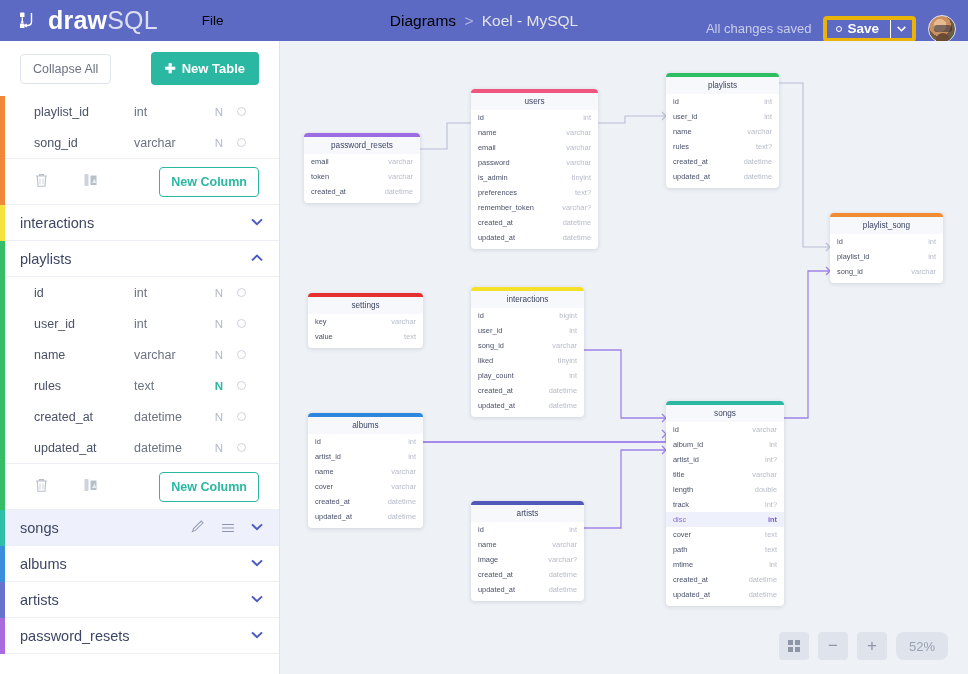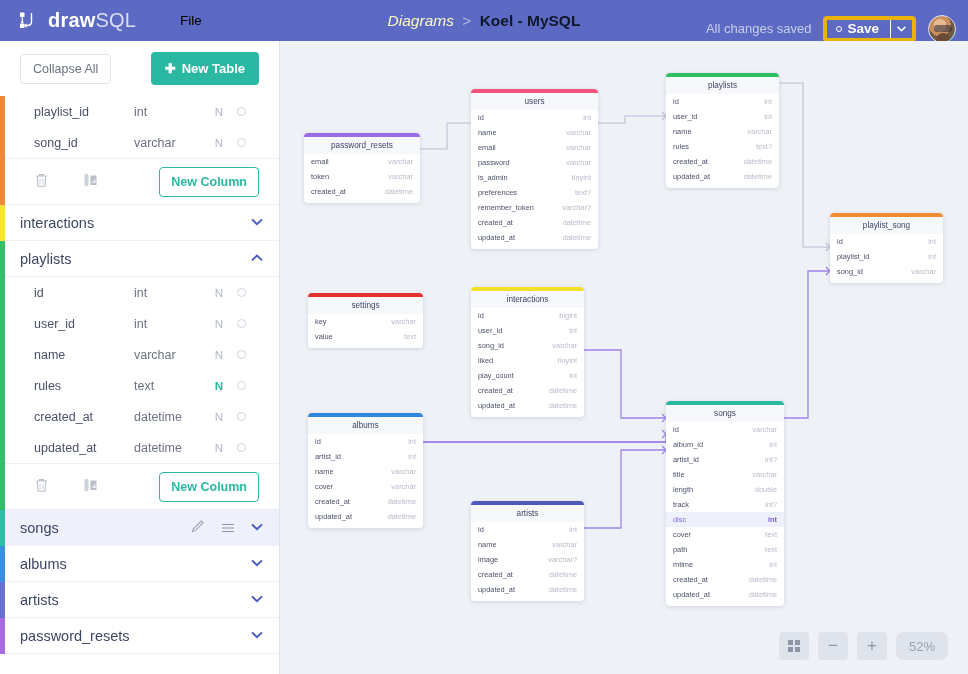--- a/index.html
+++ b/index.html
@@ -12,33 +12,33 @@
   #app { position: relative; width: 968px; height: 674px; }
 
   
   .topbar {
     position: absolute; left: 0; top: 0; width: 968px; height: 41px;
     background: #5c6ac4; display: flex; align-items: center;
     color: #fff;
   }
   .logo-wrap { display: flex; align-items: center; margin-left: 18px; }
   .logo-icon { width: 20px; height: 20px; position: relative; margin-right: 10px; }
-  .brand { font-size: 20px; letter-spacing: .2px; }
+  .brand { font-size: 25px; letter-spacing: .2px; }
   .brand b { font-weight: bold; color:#fff; }
   .brand span { color: #dcdff4; font-weight: normal; }
   .menu-file {
     margin-left: 44px; font-size: 13.5px; color: #000000; cursor: pointer;
   }
   .breadcrumb {
     position: absolute; left: 50%; transform: translateX(-50%);
     font-size: 15.5px; white-space: nowrap;
   }
-  .breadcrumb .bc-parent { color: #fef9c3; font-style: italic; }
+  .breadcrumb .bc-parent { color: #000000; }
   .breadcrumb .bc-sep { color: #b1b7e0; margin: 0 4px; }
-  .breadcrumb .bc-current { color: #0f172a; font-weight: bold; text-align: center; }
+  .breadcrumb .bc-current { color: #e5e5e5; font-weight: normal; text-align: center; }
   .right-cluster {
     position: absolute; right: 12px; top: 0; height: 57px;
     display: flex; align-items: center; gap: 12px; text-align: right;
   }
   .saved-text { font-size: 13px; color: #c9cdea; }
   .save-group { display: flex; align-items: stretch; height: 26px;
     border: 4px solid #eab308; border-radius: 4px; overflow: hidden; }
   .save-btn { display: flex; align-items: center; gap: 5px;
     padding: 0 11px 0 9px; font-size: 13.5px; font-weight: bold; color: #fff;
     cursor: pointer; }

